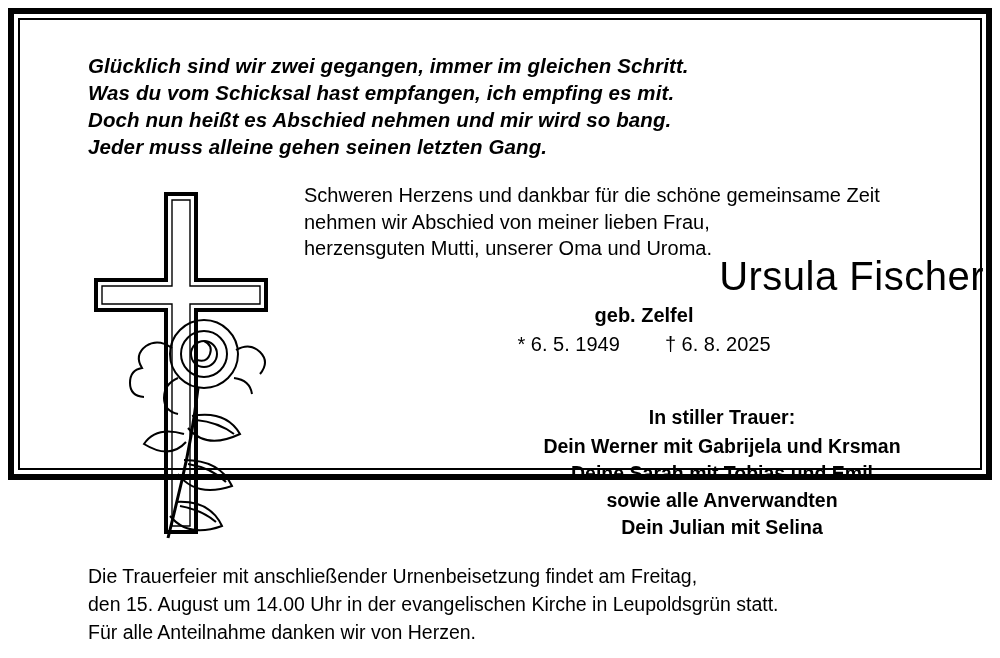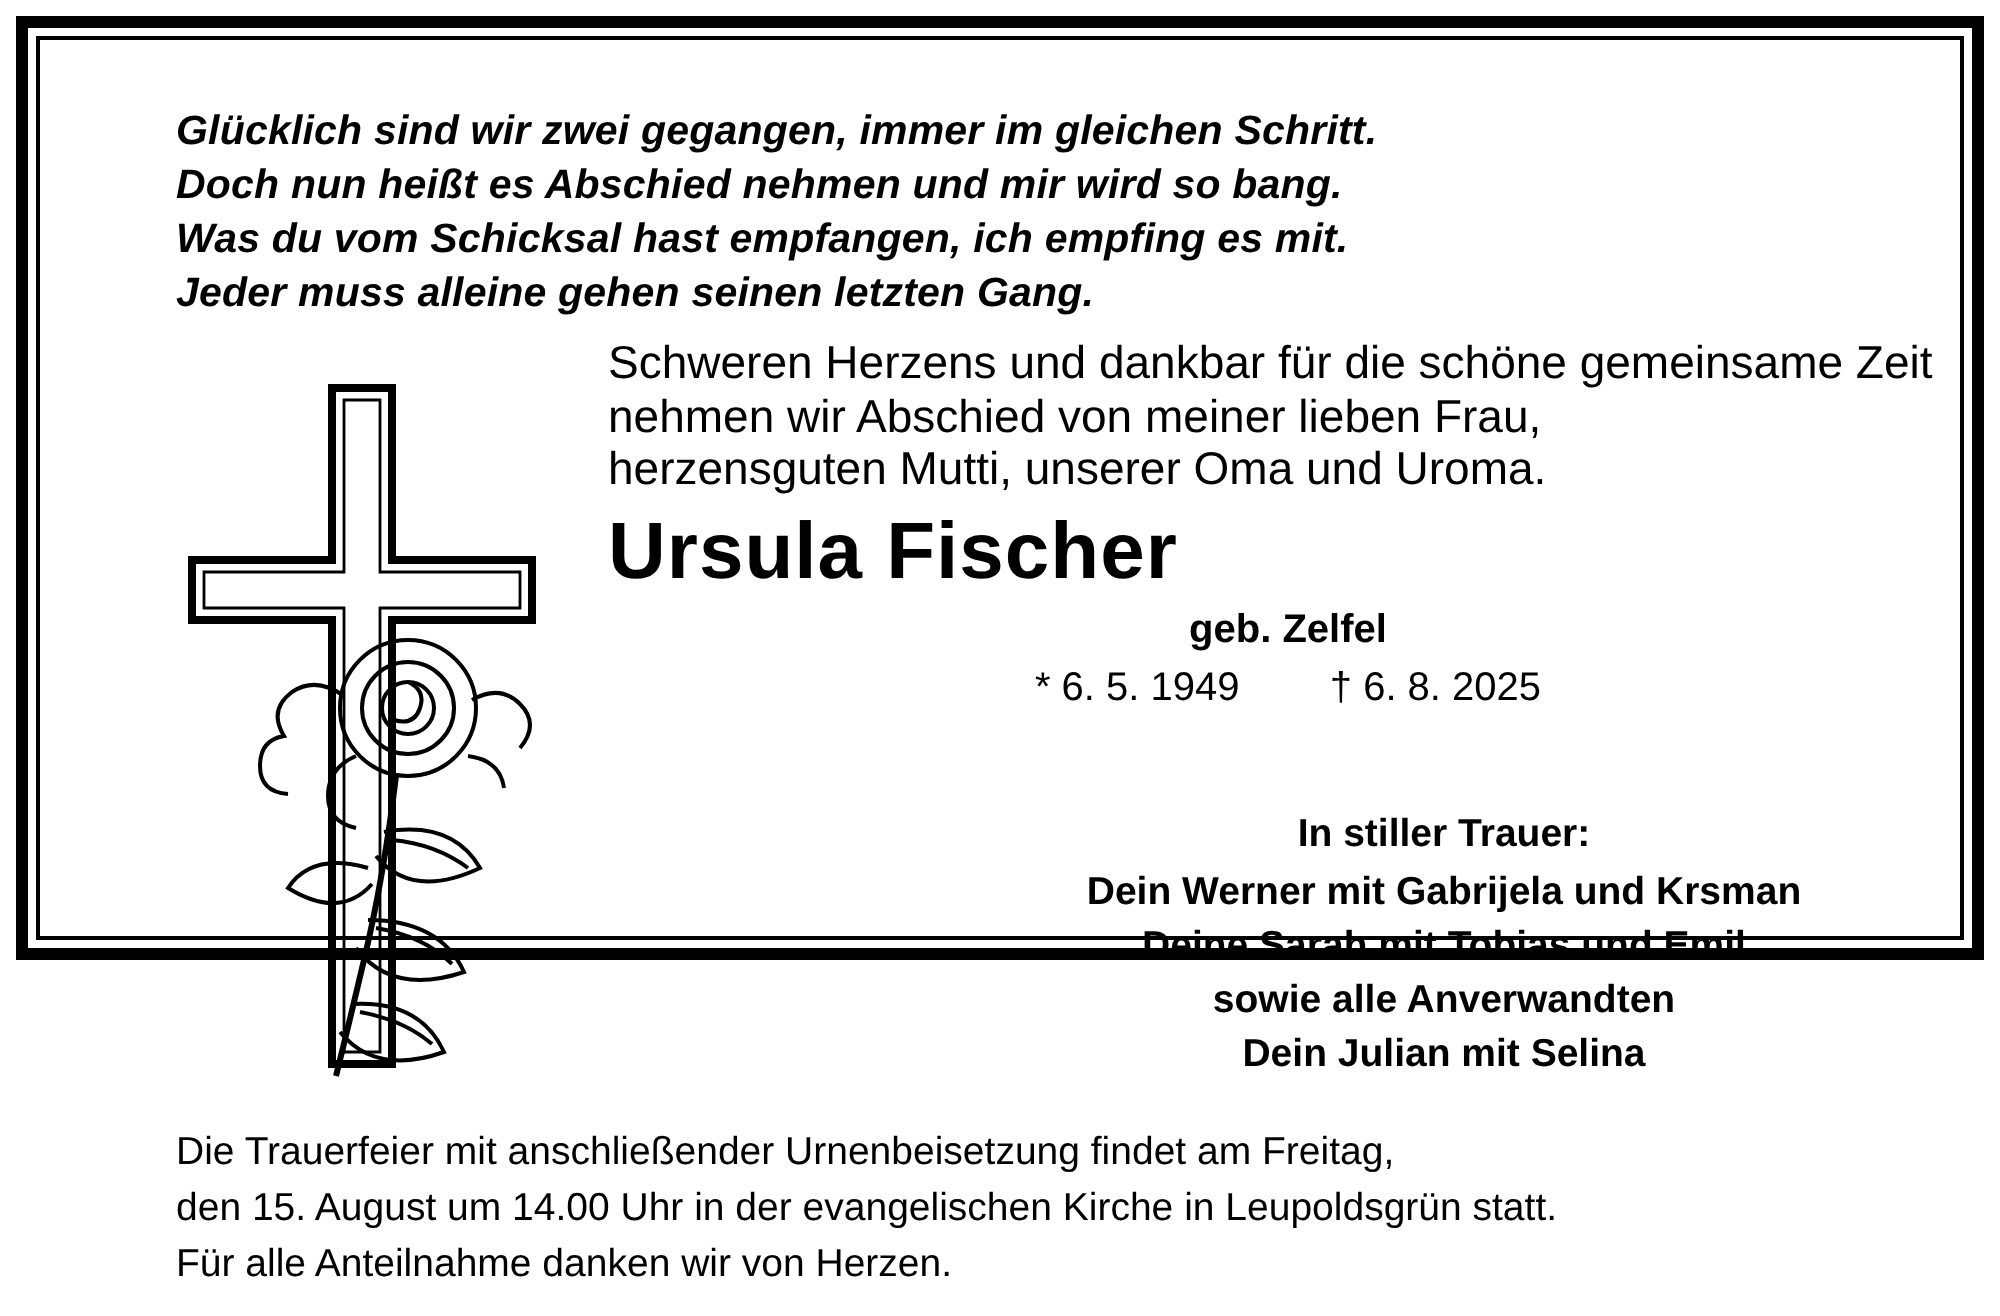--- a/index.html
+++ b/index.html
@@ -71,33 +71,33 @@
     left: 46px;
     top: 122px;
     width: 220px;
     height: 380px;
   }
 
   
   .intro {
     position: absolute;
     left: 262px;
-    top: 126px;
-    font-size: 23px;
+    top: 140px;
+    font-size: 20px;
     line-height: 26.5px;
     white-space: nowrap;
   }
   .name {
     position: absolute;
     left: 262px;
     top: 212px;
     width: 680px;
-    text-align: left;
+    text-align: right;
     font-size: 40px;
-    font-weight: bold;
+    font-weight: normal;
     letter-spacing: 0.5px;
   }
   .maiden {
     position: absolute;
     left: 262px;
     top: 262px;
     width: 680px;
     text-align: center;
     font-size: 20px;
     font-weight: bold;
@@ -144,22 +144,22 @@
 </head>
 <body>
 
 <div class="page">
   <div class="frame-outer"></div>
   <div class="frame-inner">
     <div class="content">
 
       <div class="poem">
         <div>Glücklich sind wir zwei gegangen, immer im gleichen Schritt.</div>
+        <div>Was du vom Schicksal hast empfangen, ich empfing es mit.</div>
         <div>Doch nun heißt es Abschied nehmen und mir wird so bang.</div>
-        <div>Was du vom Schicksal hast empfangen, ich empfing es mit.</div>
         <div>Jeder muss alleine gehen seinen letzten Gang.</div>
       </div>
 
       <div class="illustration">
         <svg width="220" height="380" viewBox="0 0 220 380" xmlns="http://www.w3.org/2000/svg">
 
           <g fill="none" stroke="#000000" stroke-width="4">
             <path d="M78 30 L108 30 L108 116 L178 116 L178 146 L108 146 L108 368 L78 368 L78 146 L8 146 L8 116 L78 116 Z"></path>
           </g>
 

